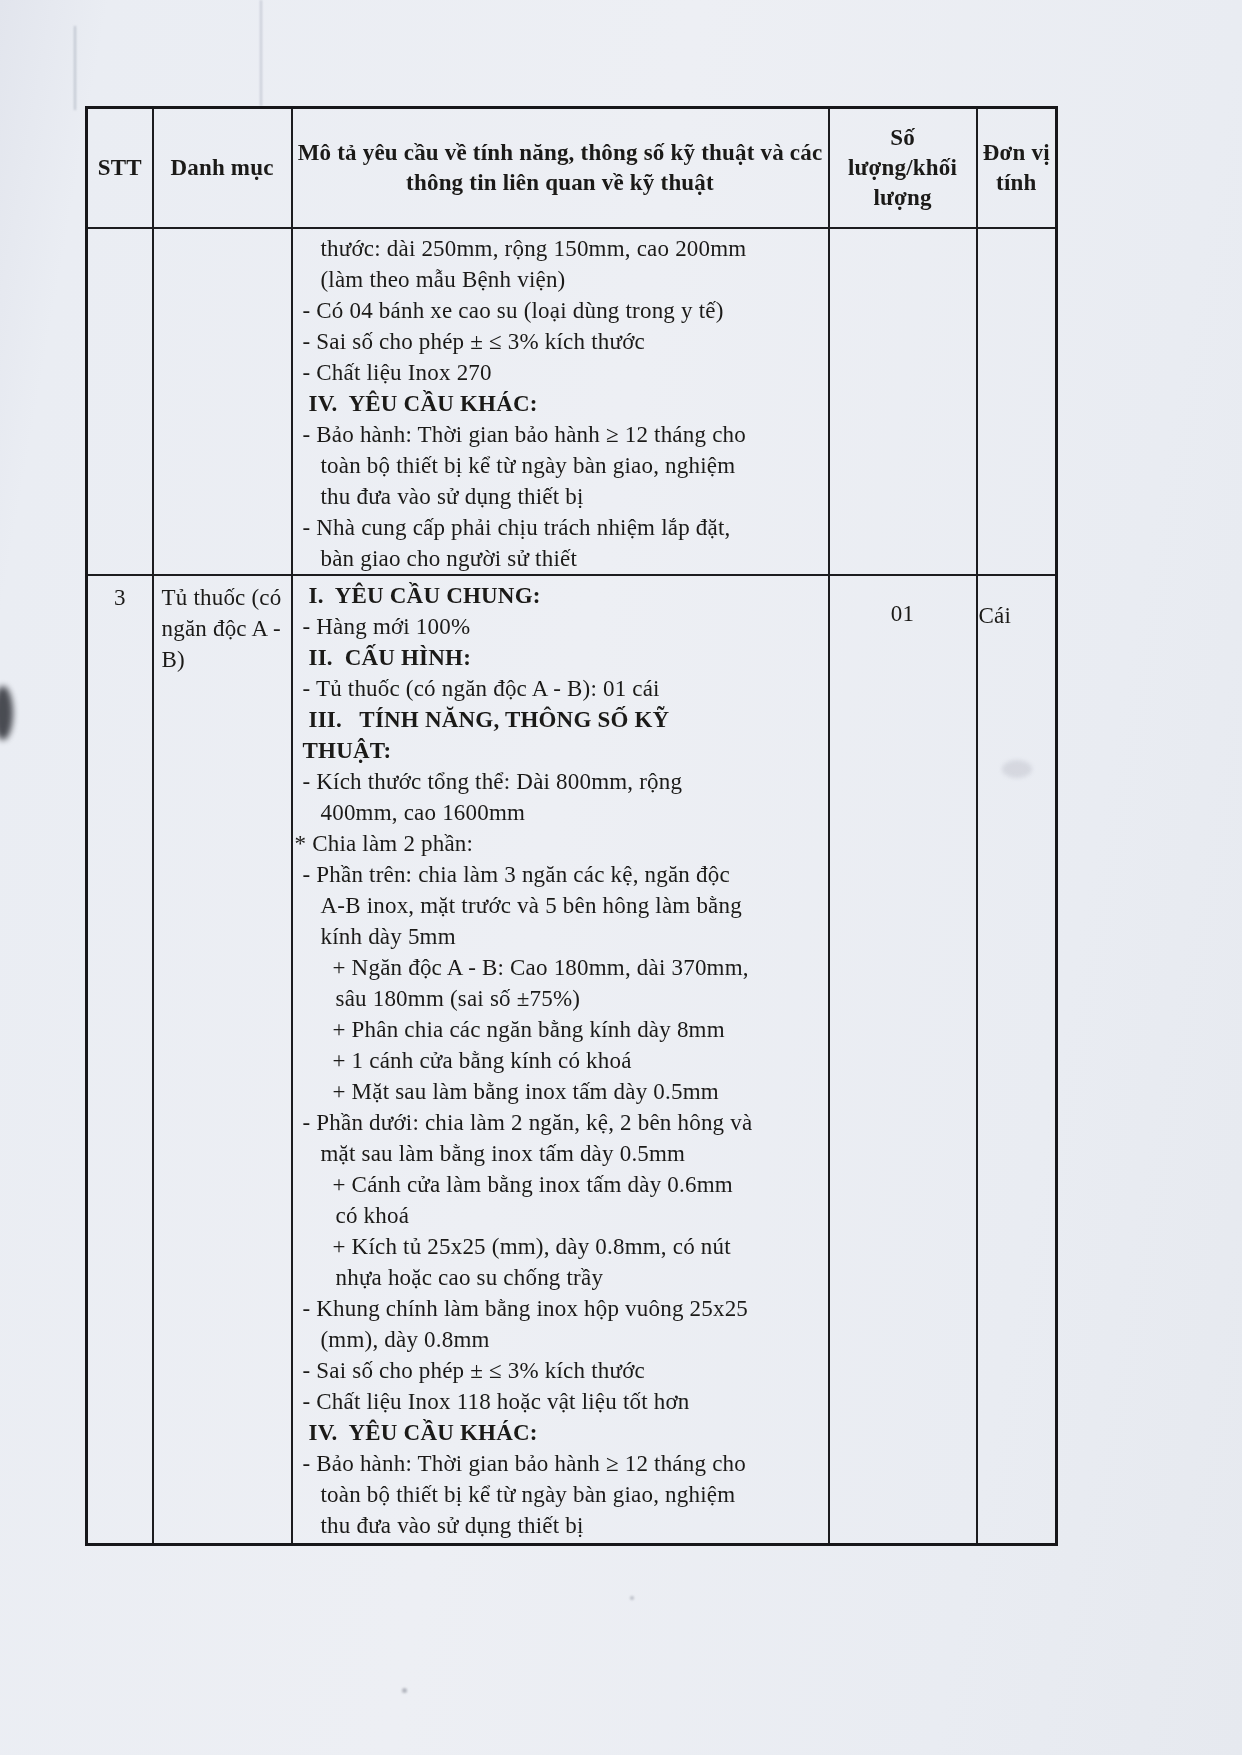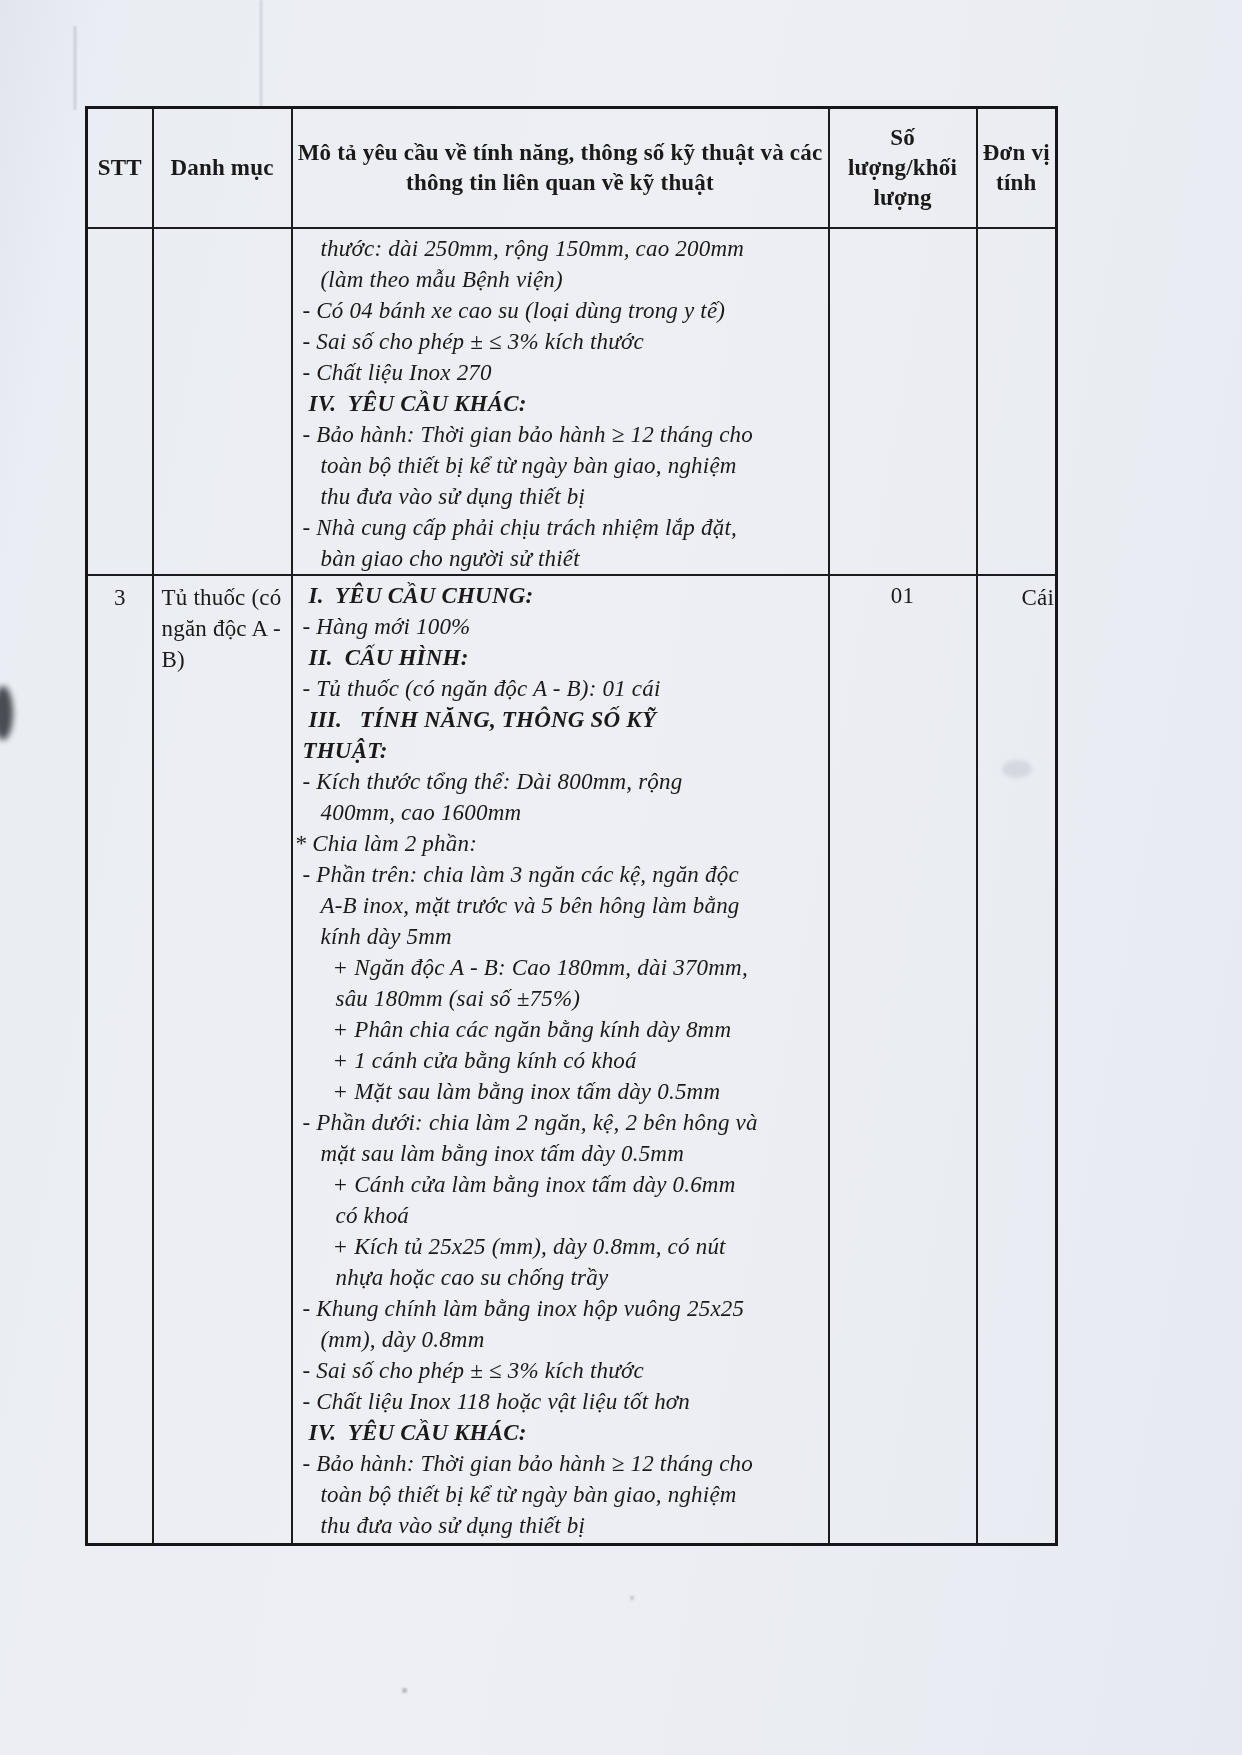--- a/index.html
+++ b/index.html
@@ -57,23 +57,23 @@
     padding: 2px 4px;
   }
   .col-stt  { width: 66px; }
   .col-dm   { width: 139px; }
   .col-desc { width: 537px; }
   .col-qty  { width: 148px; }
   .col-unit { width: 80px; }
 
   td.c-stt  { text-align: center; padding-top: 6px; }
   td.c-dm   { padding: 6px 6px 0 8px; }
-  td.c-desc { padding: 4px 6px 0 10px; font-style: italic; }
-  td.c-qty  { text-align: center; padding-top: 4px; }
-  td.c-unit { text-align: right; padding-top: 6px; }
+  td.c-desc { padding: 4px 6px 0 10px; }
+  td.c-qty  { text-align: center; padding-top: 22px; }
+  td.c-unit { text-align: left; padding-top: 24px; }
 
   .line { white-space: pre; }
   .l-dash        { padding-left: 0; }
   .l-cont        { padding-left: 18px; }
   .l-star        { margin-left: -8px; }
   .l-plus        { padding-left: 30px; }
   .l-pluscont    { padding-left: 33px; }
   .l-heading     { font-weight: bold; padding-left: 6px; }
   .l-headingcont { font-weight: bold; padding-left: 0; }
 </style>

